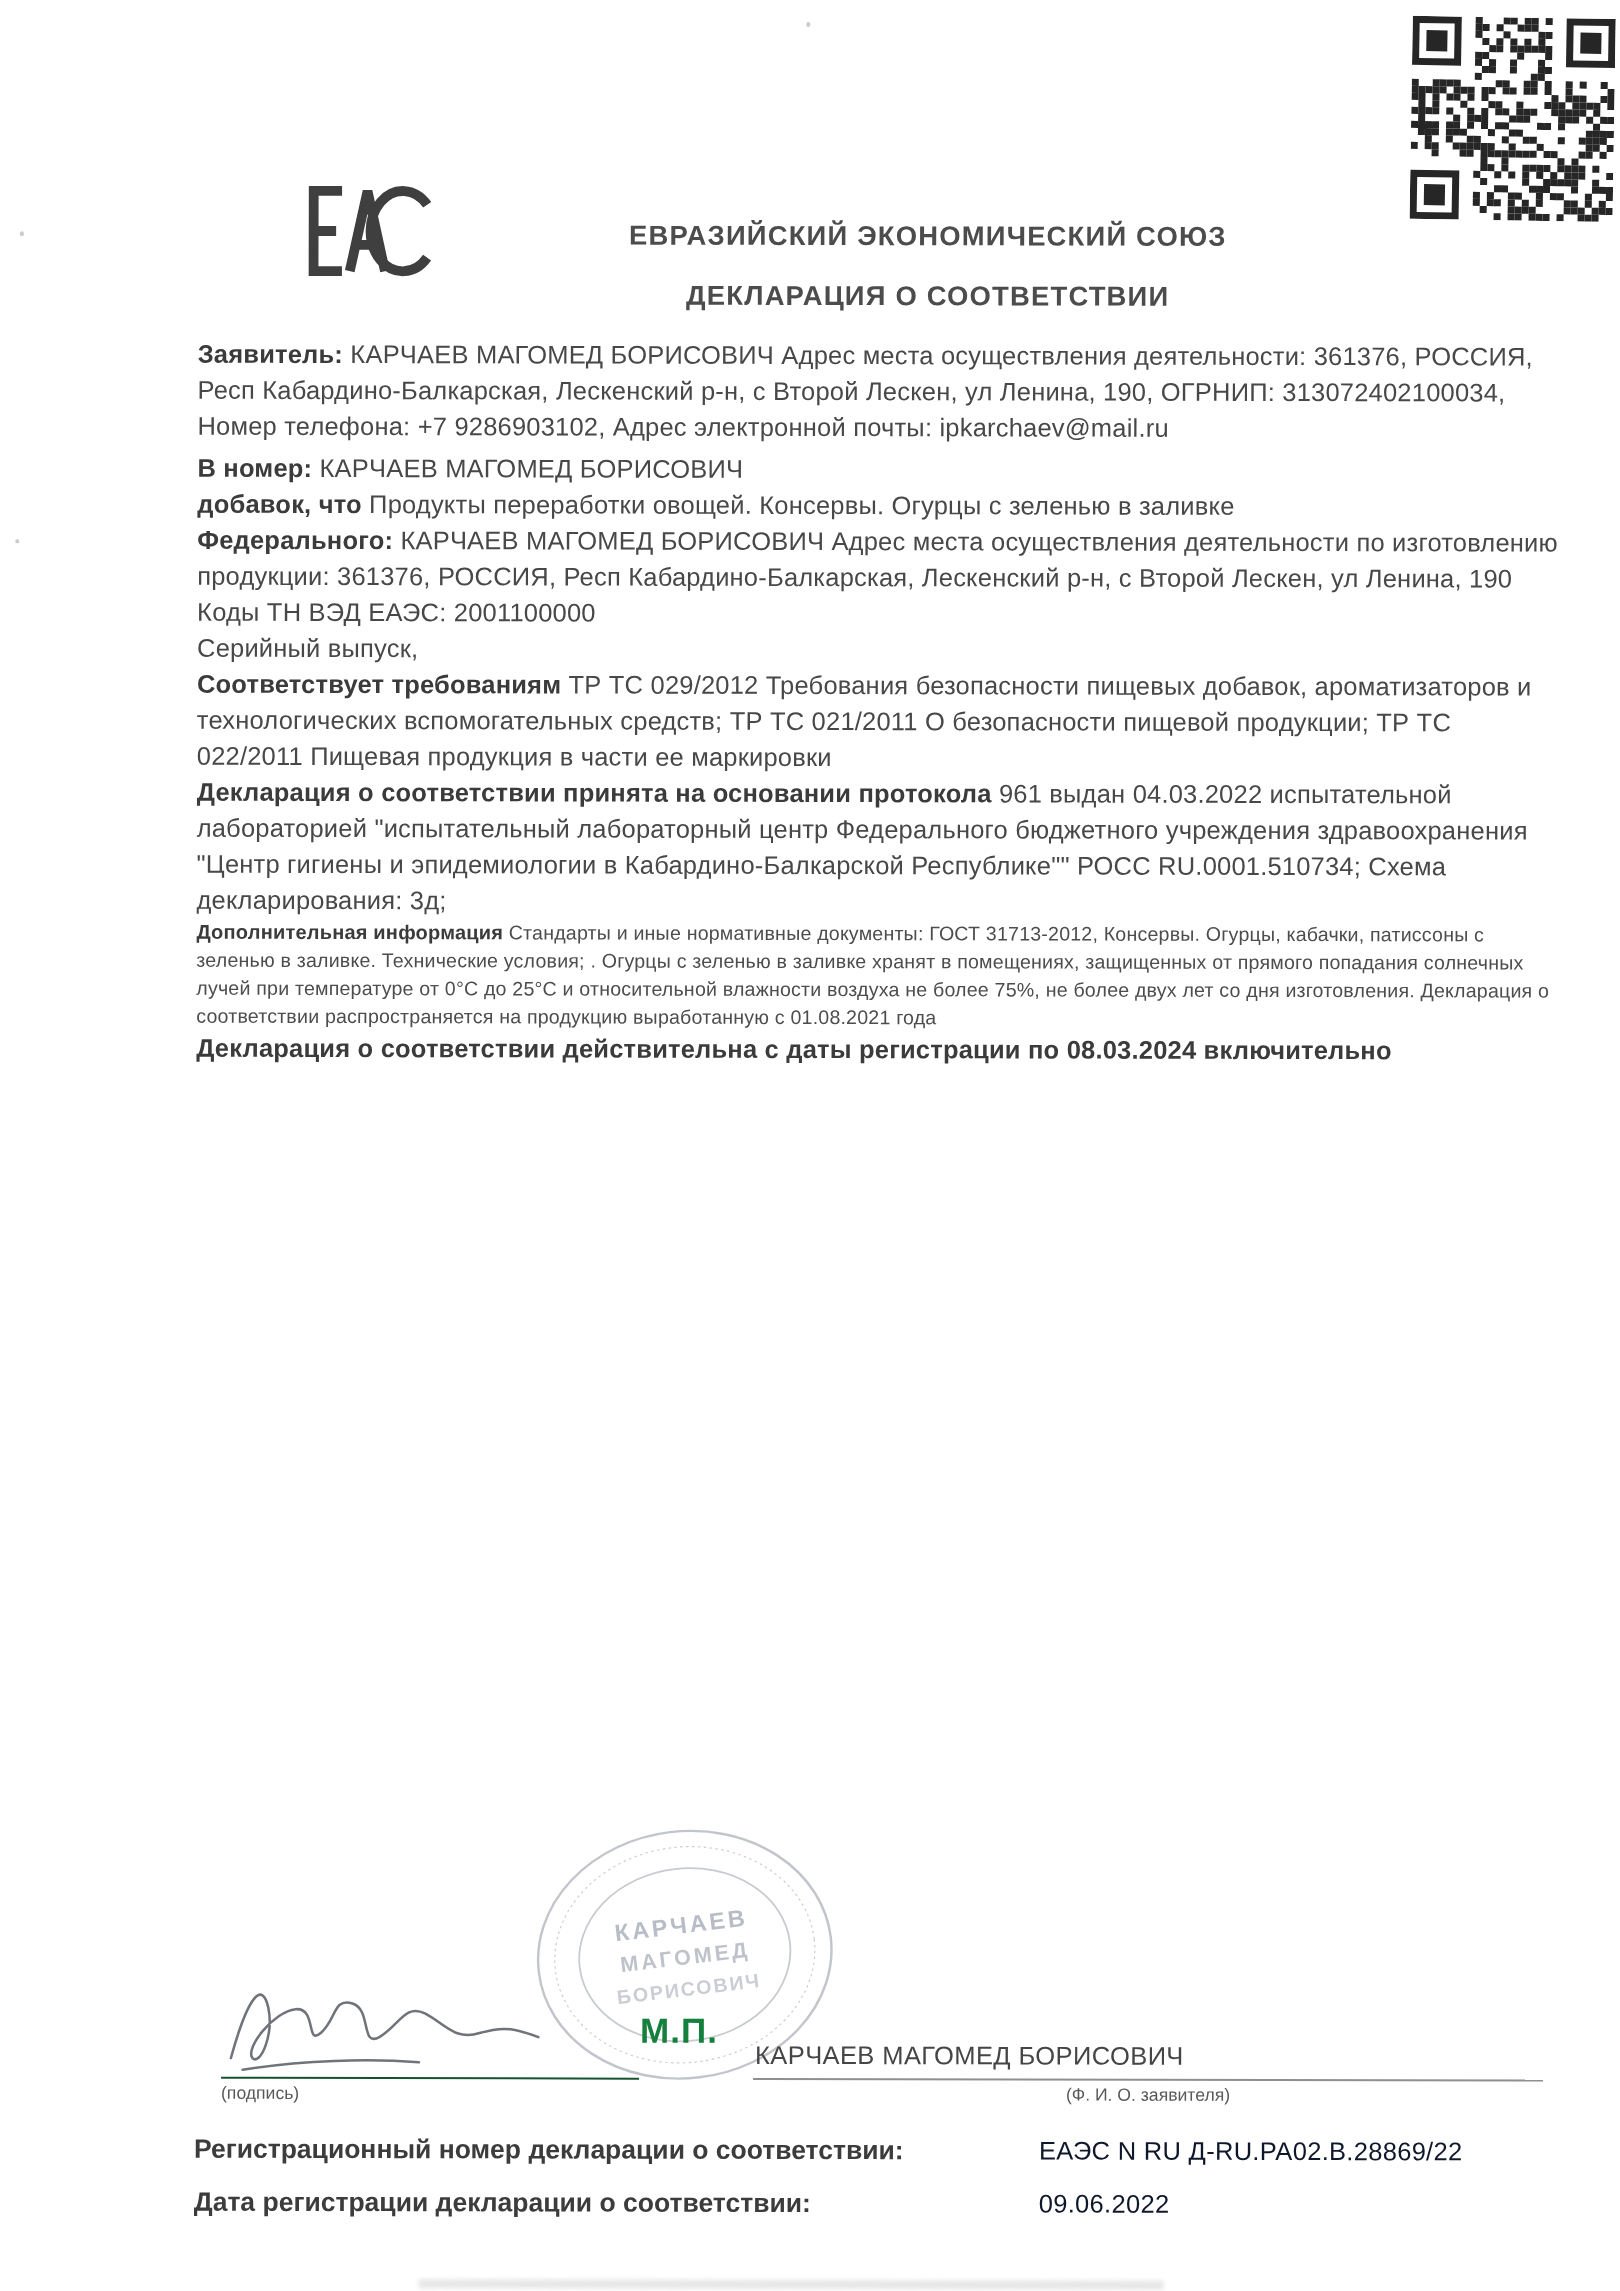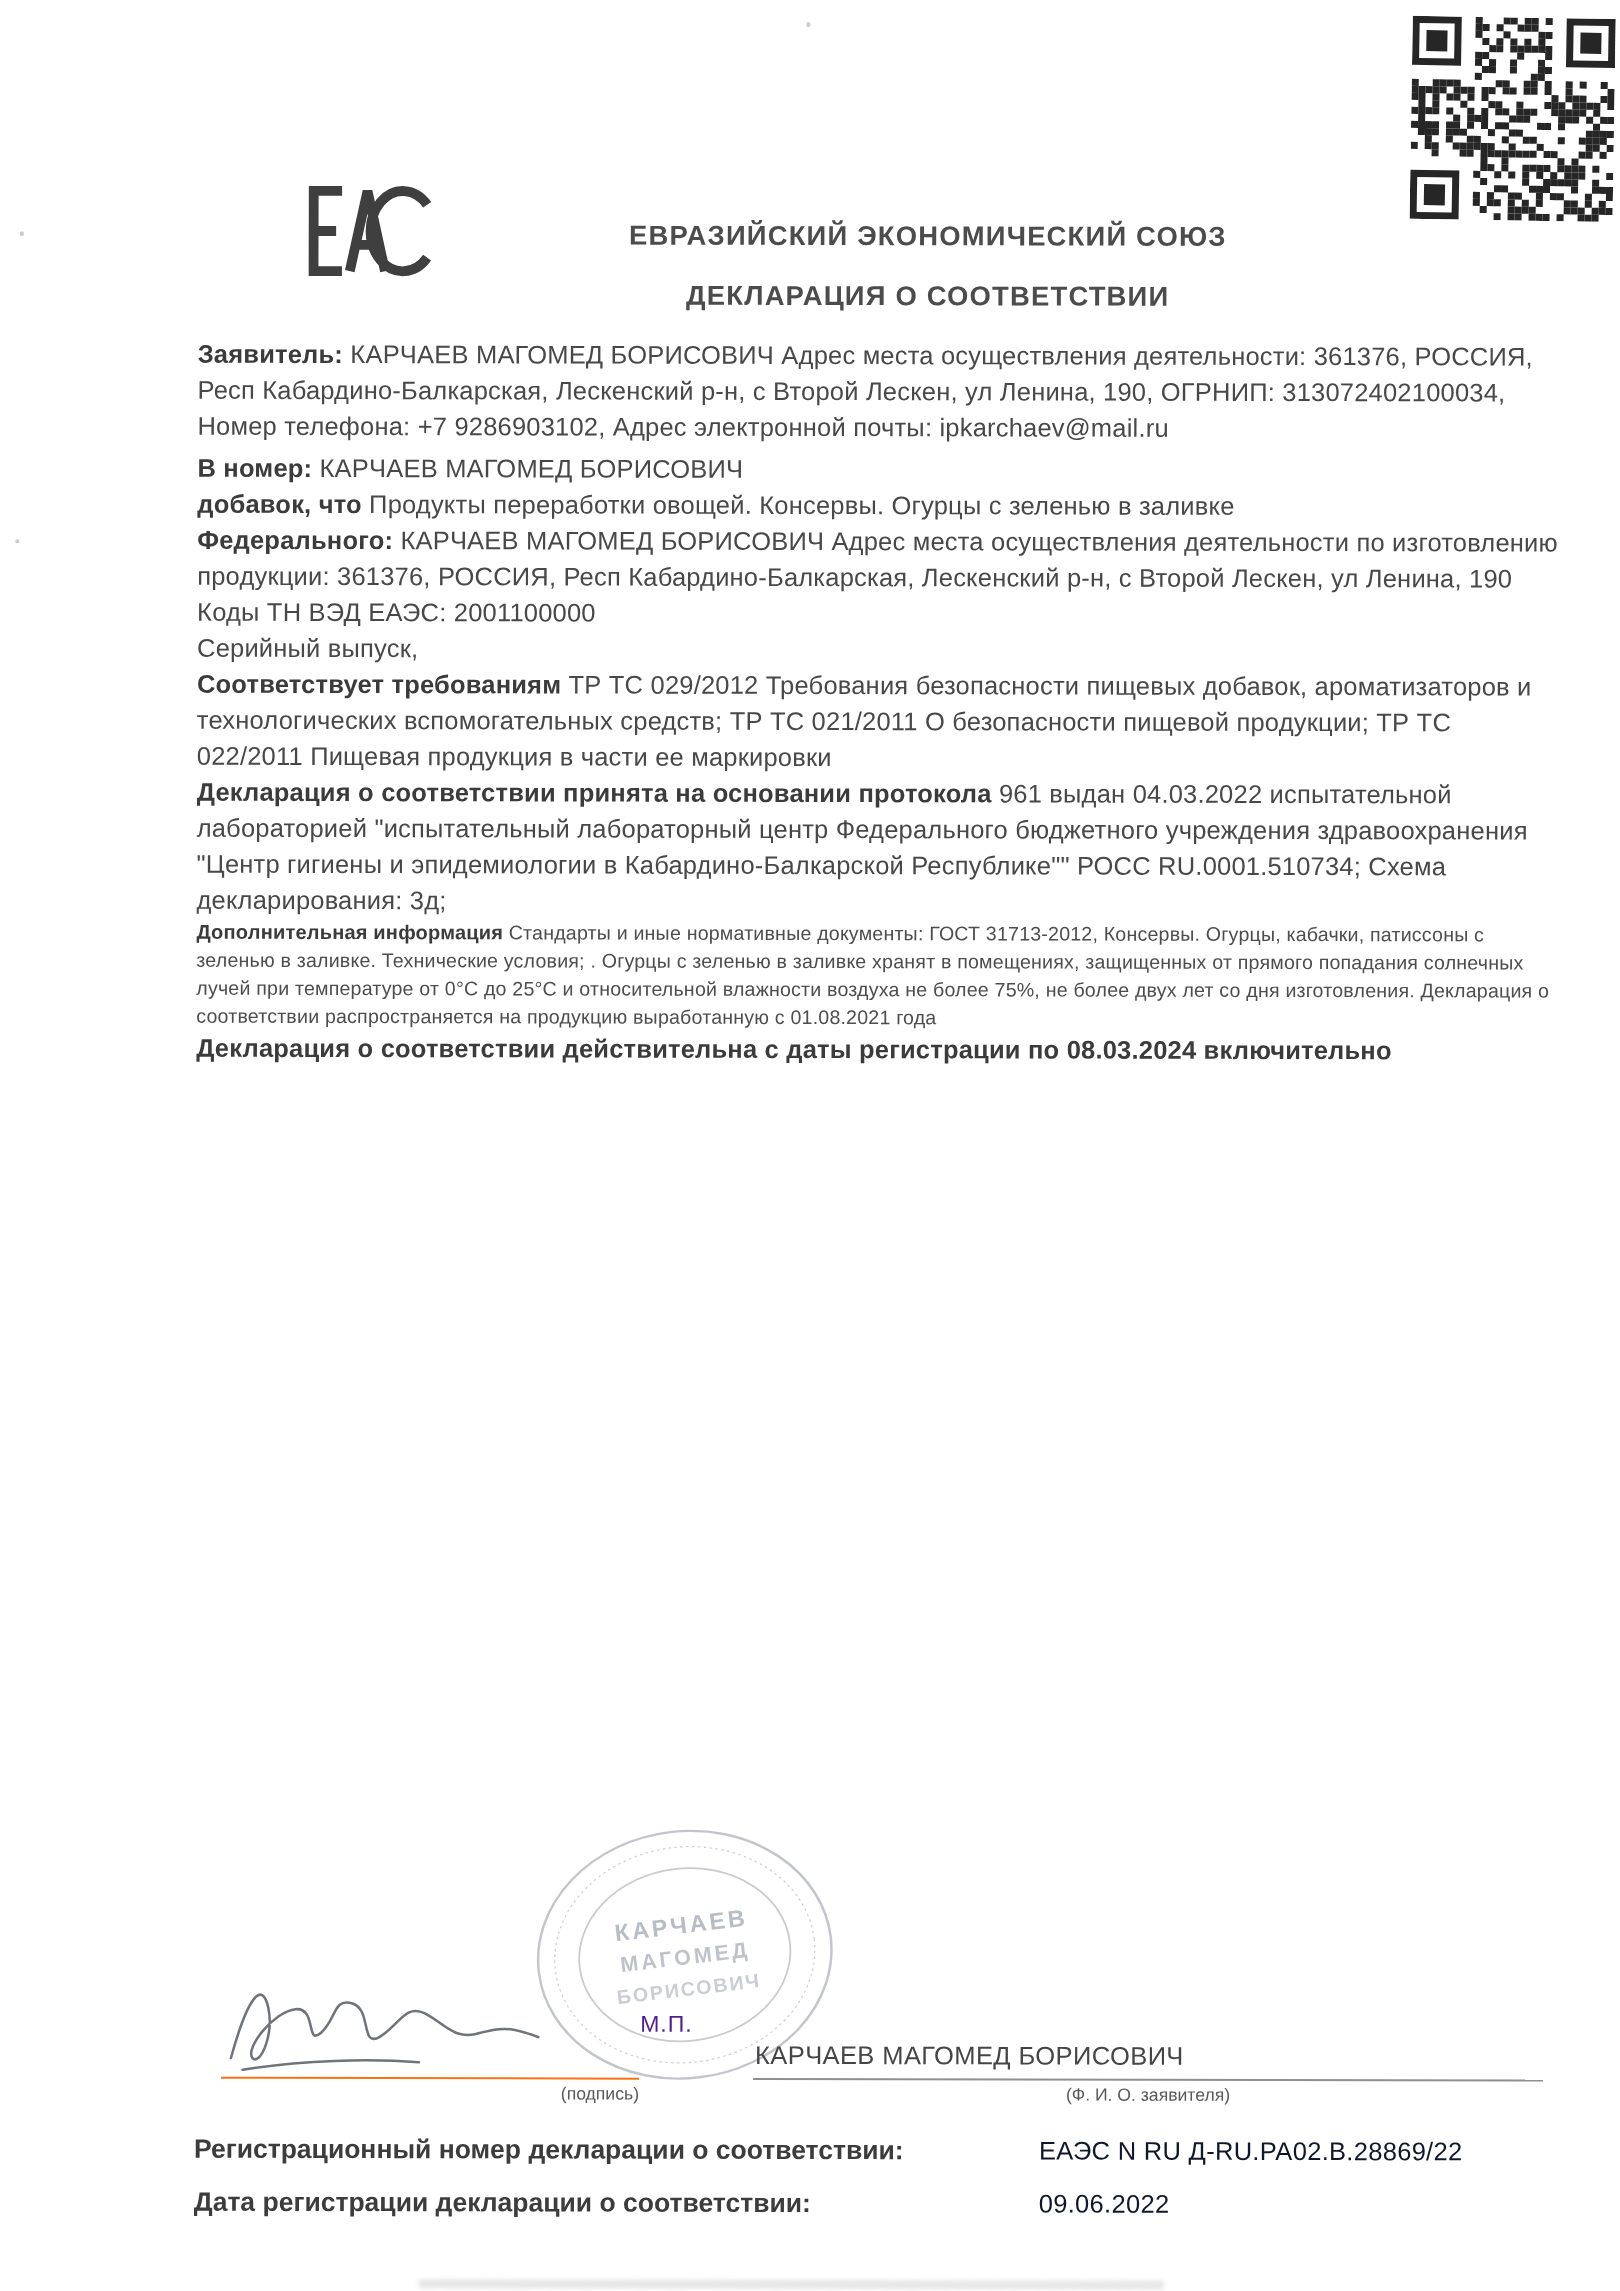--- a/index.html
+++ b/index.html
@@ -33,23 +33,23 @@
   .doc-body p { margin:0 0 5.9px 0; }
   .p-tight { margin-bottom:0 !important; }
   .gap-sm { margin-top:9.8px; }
   .gap-md { margin-top:15.7px; }
   .small-info { font-size:19.6px; line-height:28px; color:#4d4d4d; }
   .small-info b { font-size:20px; }
   .validity { font-weight:700; color:#3b3b3b; margin-top:17.6px; }
 
   
   .stamp { position:absolute; left:505px; top:1808px; width:363px; height:294px; opacity:.8; }
-  .mp { position:absolute; left:642px; top:2011px; font-size:23px; font-weight:400; color:#4c1d95; letter-spacing:1px; }
+  .mp { position:absolute; left:642px; top:2011px; font-size:35px; font-weight:700; color:#15803d; letter-spacing:1px; }
   .signature-svg { position:absolute; left:225px; top:1965px; width:328px; height:116px; }
-  .sign-line { position:absolute; left:223px; top:2078px; width:418px; border-top:2px solid #f97316; text-align:right; }
+  .sign-line { position:absolute; left:223px; top:2078px; width:418px; border-top:2px solid #14532d; text-align:left; }
   .name-line { position:absolute; left:755px; top:2078px; width:790px; border-top:2px solid #8f8f8f; text-align:center; }
   .caption { font-size:17.6px; color:#585858; padding-top:3.9px; display:inline-block; }
   .applicant-name { position:absolute; left:757px; top:2041px; font-size:25.5px; color:#454545; letter-spacing:0.4px; }
 
   
   .footer-row { position:absolute; left:196px; width:1372px; display:flex; align-items:baseline; }
   .footer-row .flabel { width:845px; font-size:26.5px; font-weight:700; color:#3c3c3c; }
   .footer-row .fvalue { font-size:25.5px; color:#0f172a; letter-spacing:0.3px; }
   .row-regnum { top:2135px; }
   .row-regdate { top:2188px; }

